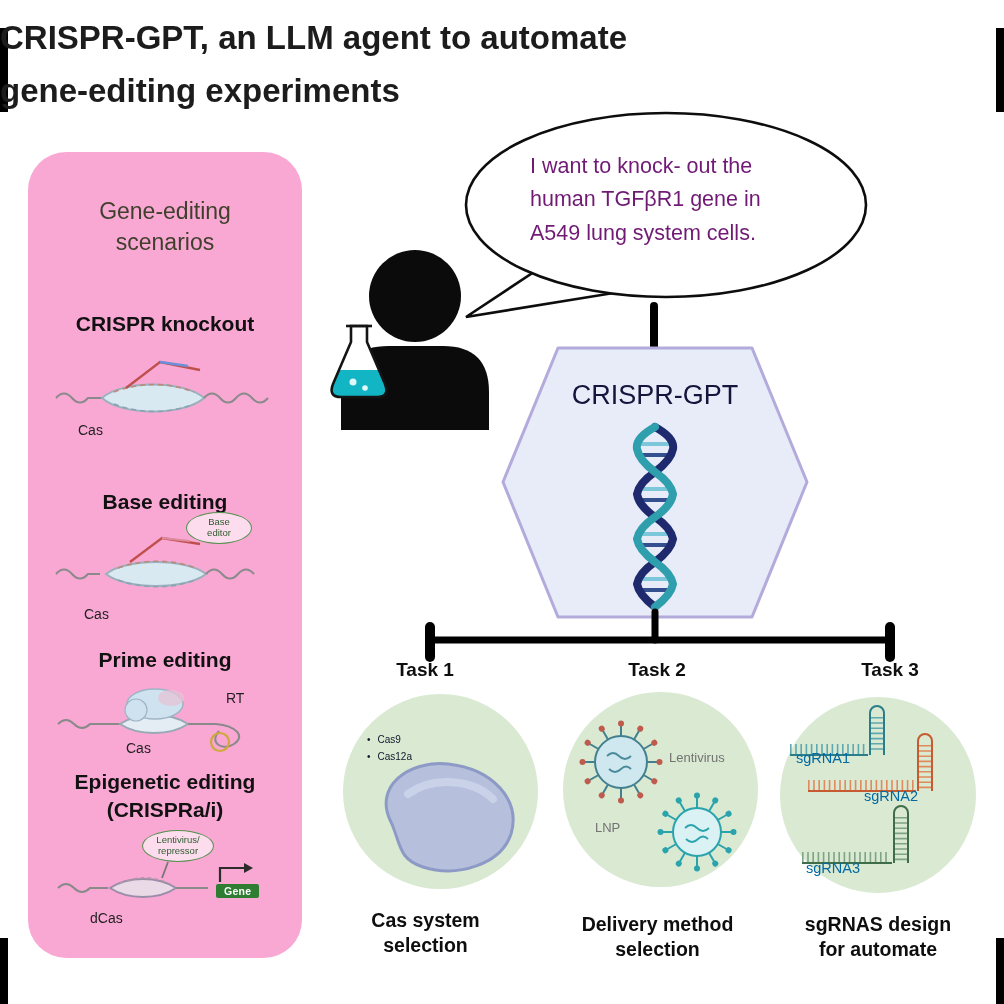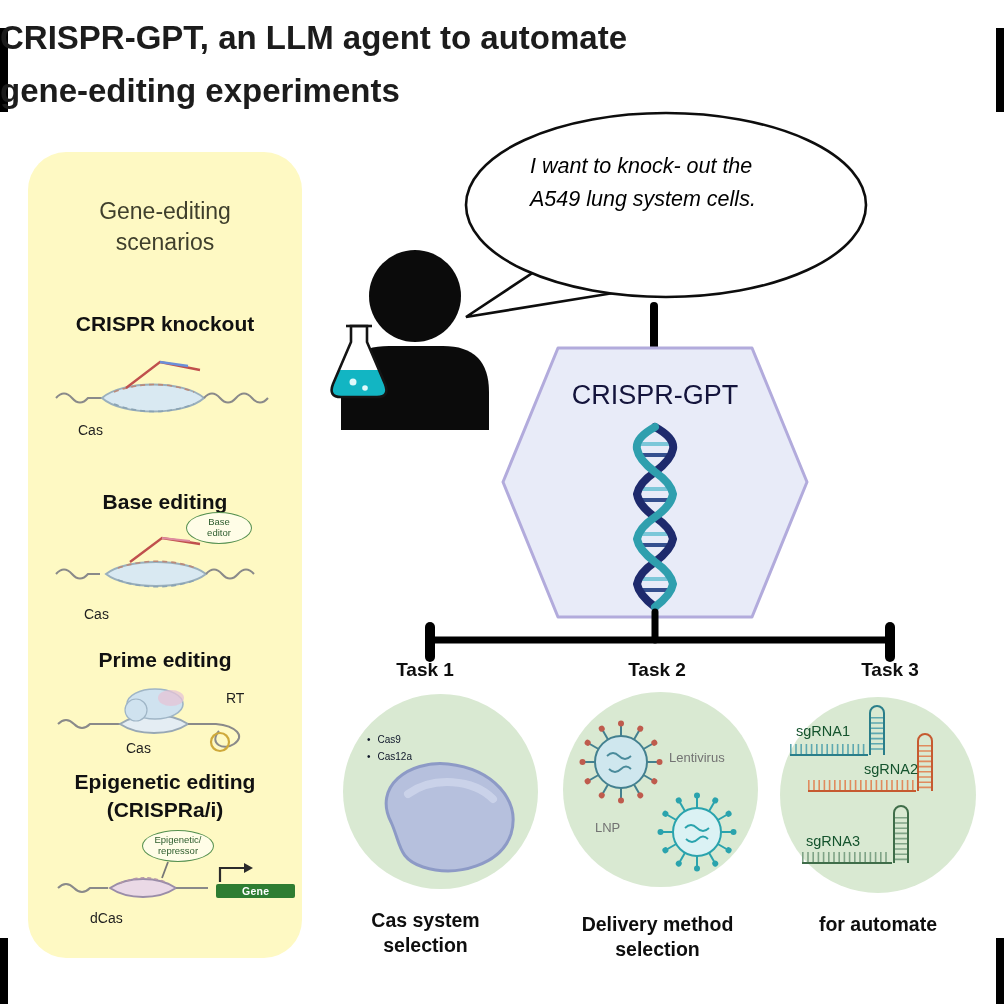--- a/index.html
+++ b/index.html
@@ -1,37 +1,37 @@
 <!DOCTYPE html>
 <html><head>
 <meta charset="utf-8">
 <style>
   html,body{margin:0;padding:0;background:#fff;}
   .stage{position:relative;width:1004px;height:1004px;background:#ffffff;overflow:hidden;
          font-family:"Liberation Sans",sans-serif;color:#1b1b1b;}
   .abs{position:absolute;}
   .edge-mark{position:absolute;background:#000;}
   .title-line{font-size:33px;font-weight:600;color:#1c1c1c;line-height:1.6;text-align:left;}
-  .panel{position:absolute;background:#fef9c3;border-radius:38px;}
+  .panel{position:absolute;background:#f9a8d4;border-radius:38px;}
   .panel-heading{font-size:23px;color:#3f3f2c;line-height:1.35;text-align:center;width:100%;}
   .scenario-label{font-size:21px;font-weight:700;color:#111;text-align:center;width:100%;}
   .small-label{font-size:14px;color:#1f1f1f;}
   .badge{position:absolute;font-size:9.5px;color:#2d5c2d;border:1.5px solid #55904f;border-radius:50%;
          background:rgba(255,255,255,.6);text-align:center;padding:4px 3px;line-height:1.15;}
   .gene-box{position:absolute;background:#2e7d32;color:#fff;font-size:10.5px;font-weight:700;
-            padding:1px 26px;border-radius:2px;letter-spacing:.3px;}
-  .speech-text{font-size:21.5px;font-style:italic;color:#000000;line-height:1.55;}
+            padding:1px 8px;border-radius:2px;letter-spacing:.3px;}
+  .speech-text{font-size:21.5px;color:#701a75;line-height:1.55;}
   .hex-label{font-size:27px;color:#14143c;text-align:center;width:100%;}
   .task-label{font-size:19px;font-weight:700;color:#0e0e0e;text-align:center;}
   .caption{font-size:19.5px;font-weight:700;color:#0e0e0e;text-align:center;line-height:1.3;}
   .circle{position:absolute;border-radius:50%;background:#d9e9d2;}
   .bullet-row{font-size:10px;color:#0f172a;line-height:1.65;}
   .bullet-row::before{content:"•";margin-right:7px;}
   .virus-label{font-size:13px;color:#737373;}
-  .rna-label{font-size:14.5px;color:#14532d;}
+  .rna-label{font-size:14.5px;color:#0369a1;margin-top:27px;}
   .lab-user{font-size:25px;font-weight:700;color:#0d0d0d;text-align:center;width:100%;}
   .connector{position:absolute;background:#000;border-radius:4px;}
 </style>
 </head>
 <body>
 
 <div class="stage">
 
   <div class="edge-mark" style="left:0;top:28px;width:8px;height:84px"></div>
   <div class="edge-mark" style="left:996px;top:28px;width:8px;height:84px"></div>
@@ -103,35 +103,36 @@
       <svg width="230" height="118" viewBox="0 0 230 118">
         <line x1="118" y1="32" x2="112" y2="48" stroke="#777" stroke-width="1.8"></line>
         <path d="M8,58 q8,-8 16,0 q8,8 16,0 h18" fill="none" stroke="#8a8a8a" stroke-width="2"></path>
         <path d="M60,58 C78,46 108,46 126,58 C108,70 78,70 60,58 Z" fill="#ead9e6" stroke="#9a8da8" stroke-width="2"></path>
         <path d="M70,53 C90,46 100,46 118,53" fill="none" stroke="#b496a8" stroke-width="1.4" stroke-dasharray="4 3"></path>
         <path d="M126,58 h32" fill="none" stroke="#8a8a8a" stroke-width="2"></path>
         <path d="M170,52 V38 H194" fill="none" stroke="#2b2b2b" stroke-width="2.2"></path>
         <polygon points="194,33 194,43 203,38" fill="#2b2b2b"></polygon>
       </svg>
       <div class="badge" style="left:92px;top:0;width:64px">
-        <div>Epigenetic/</div>
+        <div>Lentivirus/</div>
         <div>repressor</div>
       </div>
       <div class="gene-box" style="left:166px;top:54px">Gene</div>
       <span class="abs small-label" style="left:40px;top:80px">dCas</span>
     </div>
   </div>
 
   <div class="abs" style="left:452px;top:110px;width:428px;height:215px">
     <svg width="428" height="215" viewBox="0 0 428 215">
       <polygon points="100,150 14,207 168,182" fill="#fff" stroke="#0d0d0d" stroke-width="2.6"></polygon>
       <ellipse cx="214" cy="95" rx="200" ry="92" fill="#fff" stroke="#0d0d0d" stroke-width="2.6"></ellipse>
     </svg>
     <div class="abs speech-text" style="left:78px;top:40px;width:300px">
       <div>I want to knock- out the</div>
+      <div>human TGFβR1 gene in</div>
       <div>A549 lung system cells.</div>
     </div>
   </div>
 
   <div class="abs" style="left:315px;top:250px;width:178px;height:180px">
     <svg width="178" height="180" viewBox="0 0 178 180">
       <circle cx="100" cy="46" r="46" fill="#0b0b0b"></circle>
       <path d="M26,180 L26,142 Q26,96 74,96 L128,96 Q174,96 174,142 L174,180 Z" fill="#0b0b0b"></path>
       <g transform="translate(2,74)">
         <path d="M34,2 L34,18 L16,60 Q11,73 24,73 L60,73 Q73,73 68,60 L50,18 L50,2 Z" fill="#ffffff"></path>
@@ -263,16 +264,17 @@
 
   <div class="abs caption" style="left:318px;top:908px;width:215px">
     <div>Cas system</div>
     <div>selection</div>
   </div>
   <div class="abs caption" style="left:550px;top:912px;width:215px">
     <div>Delivery method</div>
     <div>selection</div>
   </div>
   <div class="abs caption" style="left:770px;top:912px;width:216px">
+    <div>sgRNAS design</div>
     <div>for automate</div>
   </div>
 
 </div>
 
 </body></html>

